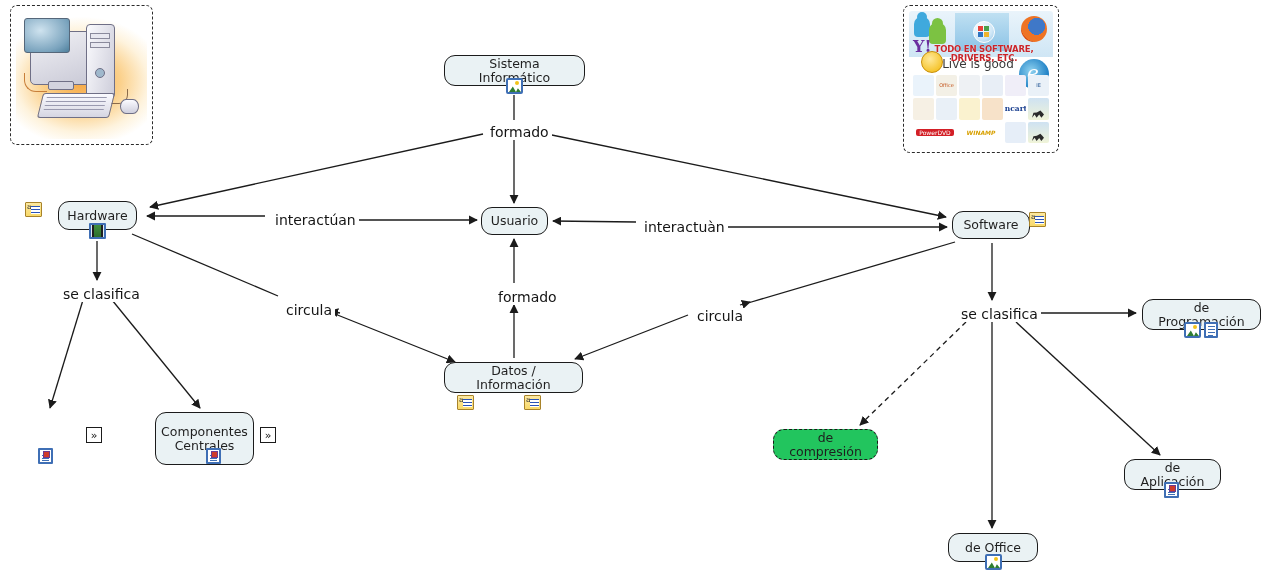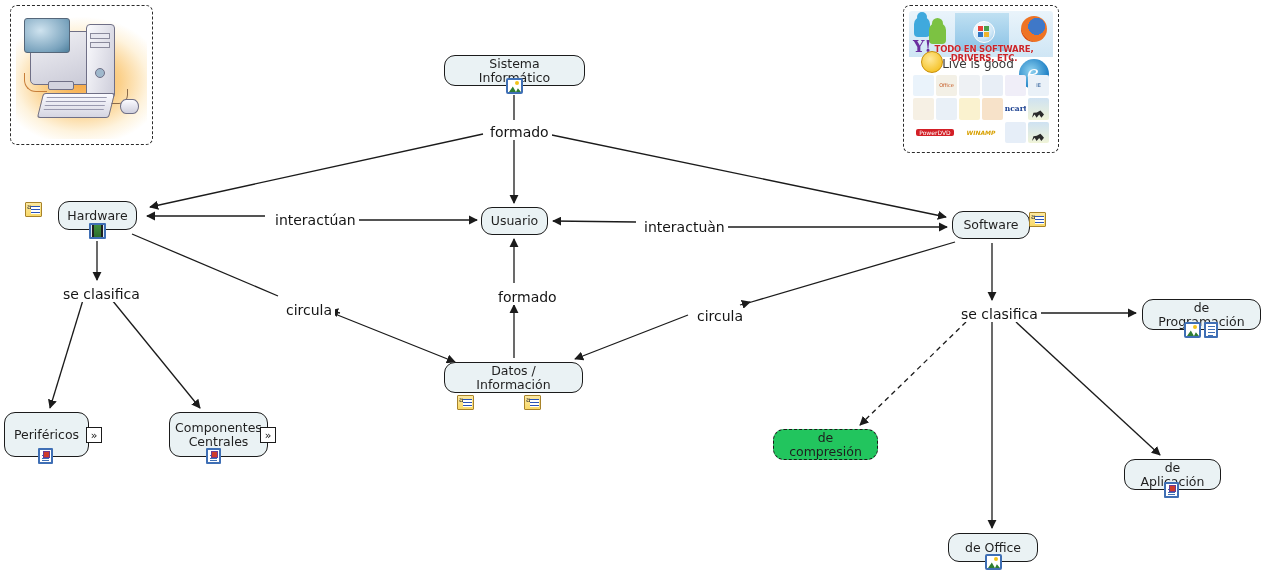--- a/index.html
+++ b/index.html
@@ -370,29 +370,26 @@
   <div class="node" style="left:444px;top:362px;width:139px;height:31px;">
     <span>Datos / Información</span>
   </div>
   <div class="iconrow" style="left:457px;top:395px;">
     <span class="ico ico-note"></span>
   </div>
   <div class="iconrow" style="left:524px;top:395px;">
     <span class="ico ico-note"></span>
   </div>
 
-  <div class="node" style="left:4px;top:412px;width:85px;height:45px;">
-    <span>Periféricos</span>
-  </div>
   <div class="ico-expand" style="left:86px;top:427px;">»</div>
   <div class="iconrow" style="left:38px;top:448px;">
     <span class="ico ico-docpic"></span>
   </div>
 
-  <div class="node" style="left:169px;top:412px;width:99px;height:45px;">
+  <div class="node" style="left:155px;top:412px;width:99px;height:53px;">
     <span>Componentes
 Centrales</span>
   </div>
   <div class="ico-expand" style="left:260px;top:427px;">»</div>
   <div class="iconrow" style="left:206px;top:448px;">
     <span class="ico ico-docpic"></span>
   </div>
 
   <div class="node dashed" style="left:773px;top:429px;width:105px;height:31px;">
     <span>de compresión</span>

